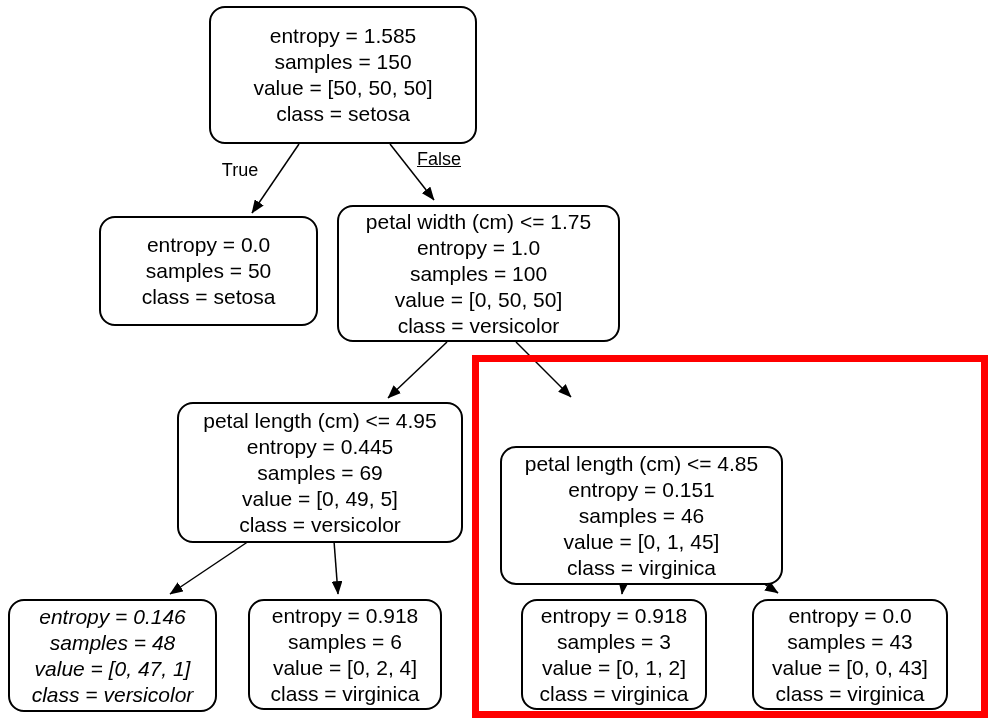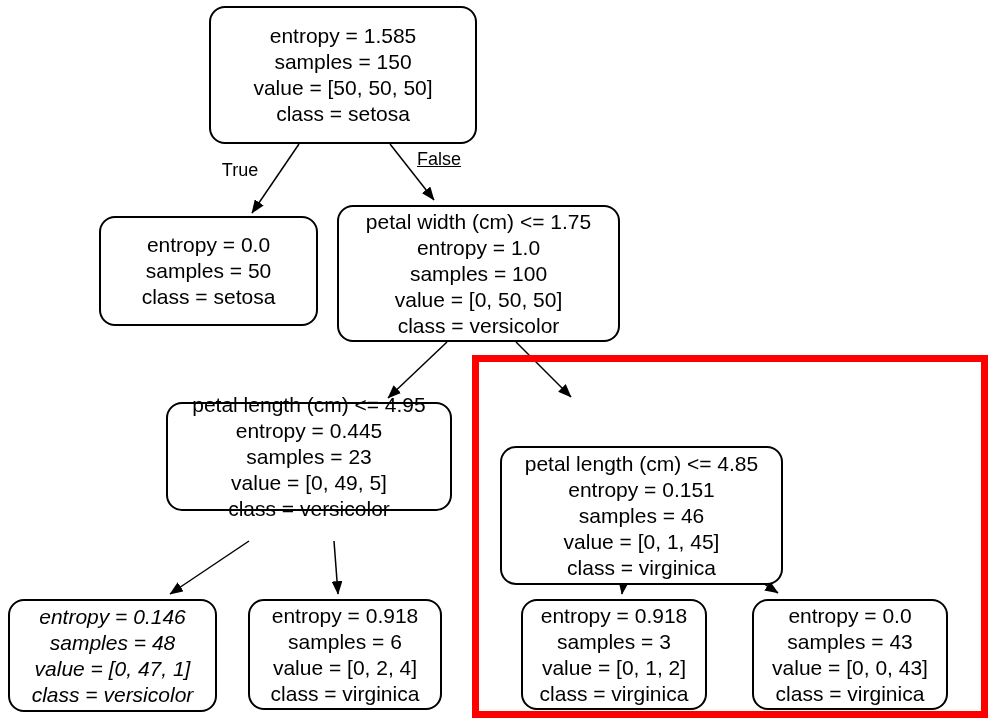--- a/index.html
+++ b/index.html
@@ -99,24 +99,24 @@
   </div>
 
   <div class="node" style="left:337px; top:205px; width:283px; height:137px;">
     <div>petal width (cm) &lt;= 1.75</div>
     <div>entropy = 1.0</div>
     <div>samples = 100</div>
     <div>value = [0, 50, 50]</div>
     <div>class = versicolor</div>
   </div>
 
-  <div class="node" style="left:166px; top:402px; width:286px; height:109px;">
+  <div class="node" style="left:177px; top:402px; width:286px; height:141px;">
     <div>petal length (cm) &lt;= 4.95</div>
     <div>entropy = 0.445</div>
-    <div>samples = 23</div>
+    <div>samples = 69</div>
     <div>value = [0, 49, 5]</div>
     <div>class = versicolor</div>
   </div>
 
   <div class="node" style="left:500px; top:402px; width:283px; height:139px;margin-top:44px;">
     <div>petal length (cm) &lt;= 4.85</div>
     <div>entropy = 0.151</div>
     <div>samples = 46</div>
     <div>value = [0, 1, 45]</div>
     <div>class = virginica</div>

